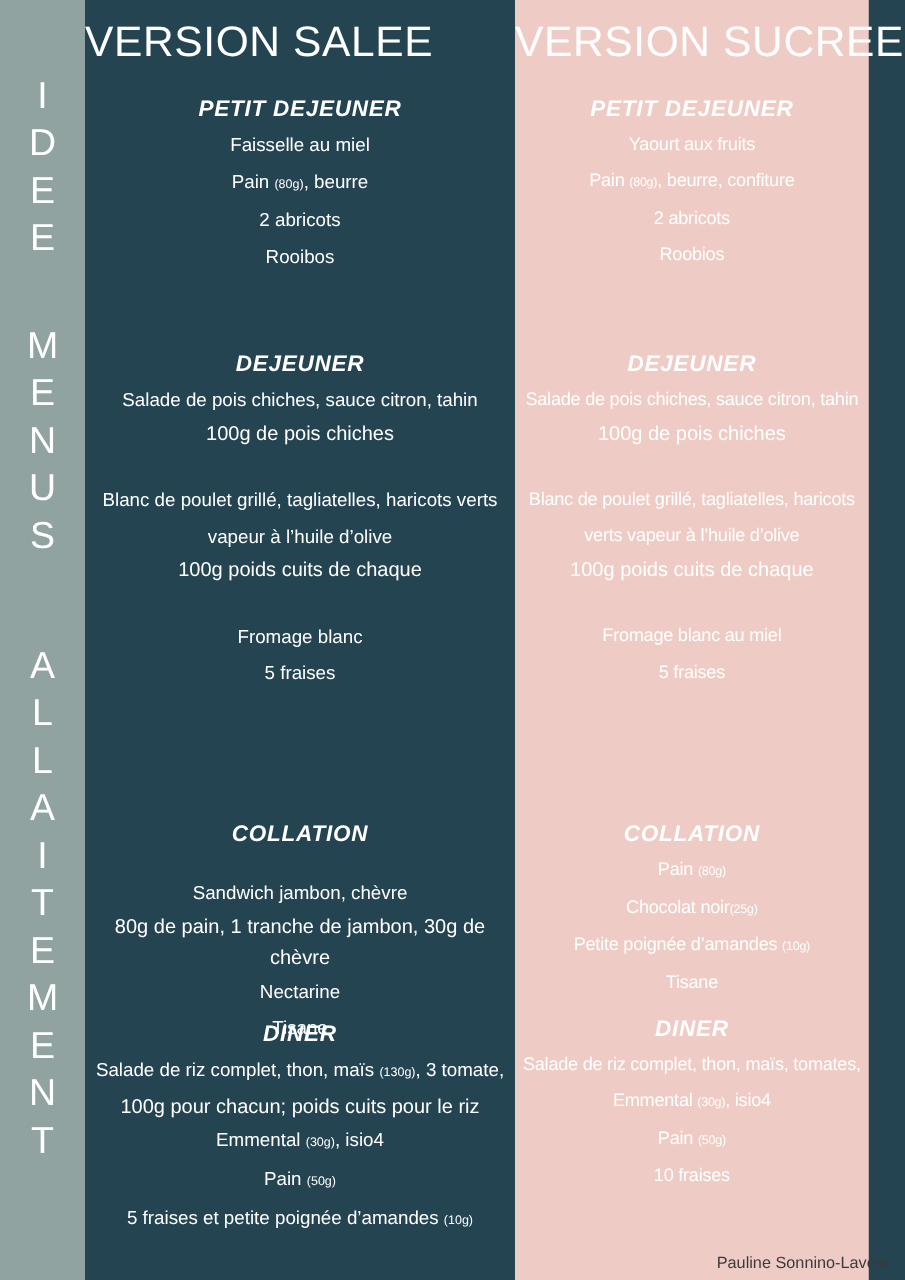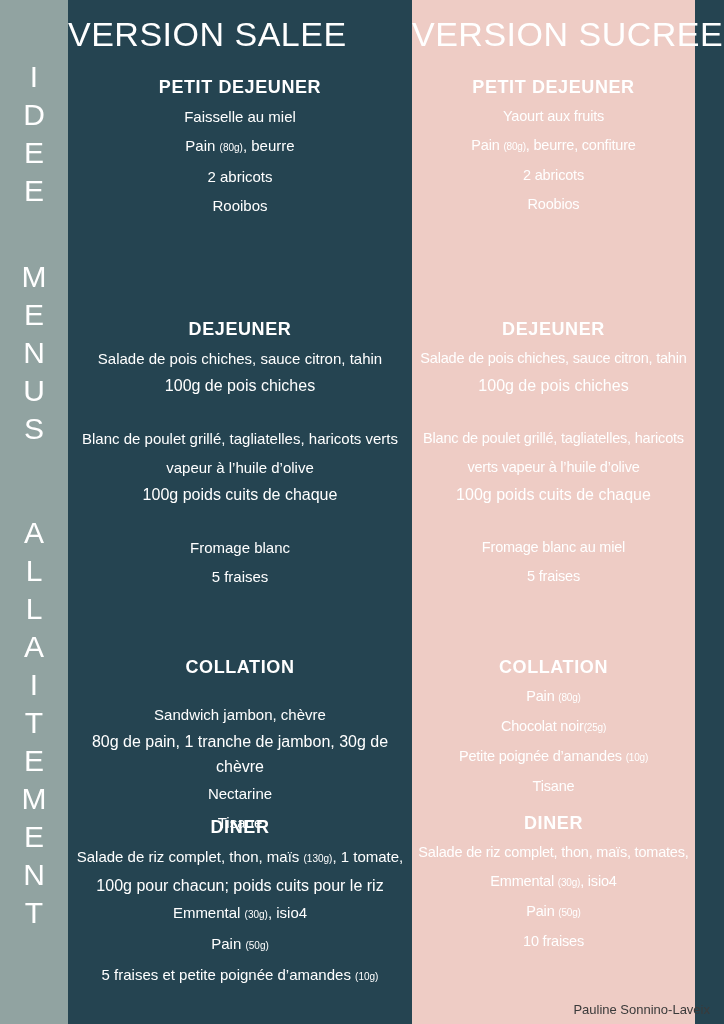--- a/index.html
+++ b/index.html
@@ -71,30 +71,31 @@
   }
 
   
   .section {
     position: absolute;
     left: 0;
     width: 100%;
     text-align: center;
   }
   .sec-0 { top: 72px; }
-  .sec-1 { top: 276px; margin-top: 38px; }
+  .sec-1 { top: 276px; }
   .sec-2 { top: 604px; margin-top: 48px; }
   .col-salee  .sec-3 { top: 812px; }
   .col-sucree .sec-3 { top: 808px; }
 
   .heading {
     font-size: 18px;
     line-height: 30px;
     font-weight: 700;
     letter-spacing: 0.6px;
+    font-style: italic;
   }
   .block { padding: 0 2px; }
   .block + .block { margin-top: 26px; }
   .block.spaced { margin-top: 18px; }
 
   .line.dish {
     font-size: 15px;
     line-height: 29px;
   }
   .col-sucree .line.dish {
@@ -180,21 +181,21 @@
       <div class="block spaced">
         <div class="line dish"><span class="">Sandwich jambon, chèvre</span></div>
         <div class="line note"><span class="">80g de pain, 1 tranche de jambon, 30g de chèvre</span></div>
         <div class="line dish"><span class="">Nectarine</span></div>
         <div class="line dish"><span class="">Tisane</span></div>
       </div>
     </div>
     <div class="section sec-3">
       <div class="heading">DINER</div>
       <div class="block">
-        <div class="line dish"><span class="">Salade de riz complet, thon, maïs </span><span class="small">(130g)</span><span class="">, 1 tomate,</span></div>
+        <div class="line dish"><span class="">Salade de riz complet, thon, maïs </span><span class="small">(130g)</span><span class="">, 3 tomate,</span></div>
         <div class="line note"><span class="">100g pour chacun; poids cuits pour le riz</span></div>
         <div class="line dish"><span class="">Emmental </span><span class="small">(30g)</span><span class="">, isio4</span></div>
         <div class="line dish"><span class="">Pain </span><span class="small">(50g)</span></div>
         <div class="line dish"><span class="">5 fraises et petite poignée d’amandes </span><span class="small">(10g)</span></div>
       </div>
     </div>
   </div>
 
 <div class="col col-sucree">
   <div class="col-title">VERSION SUCREE</div>

